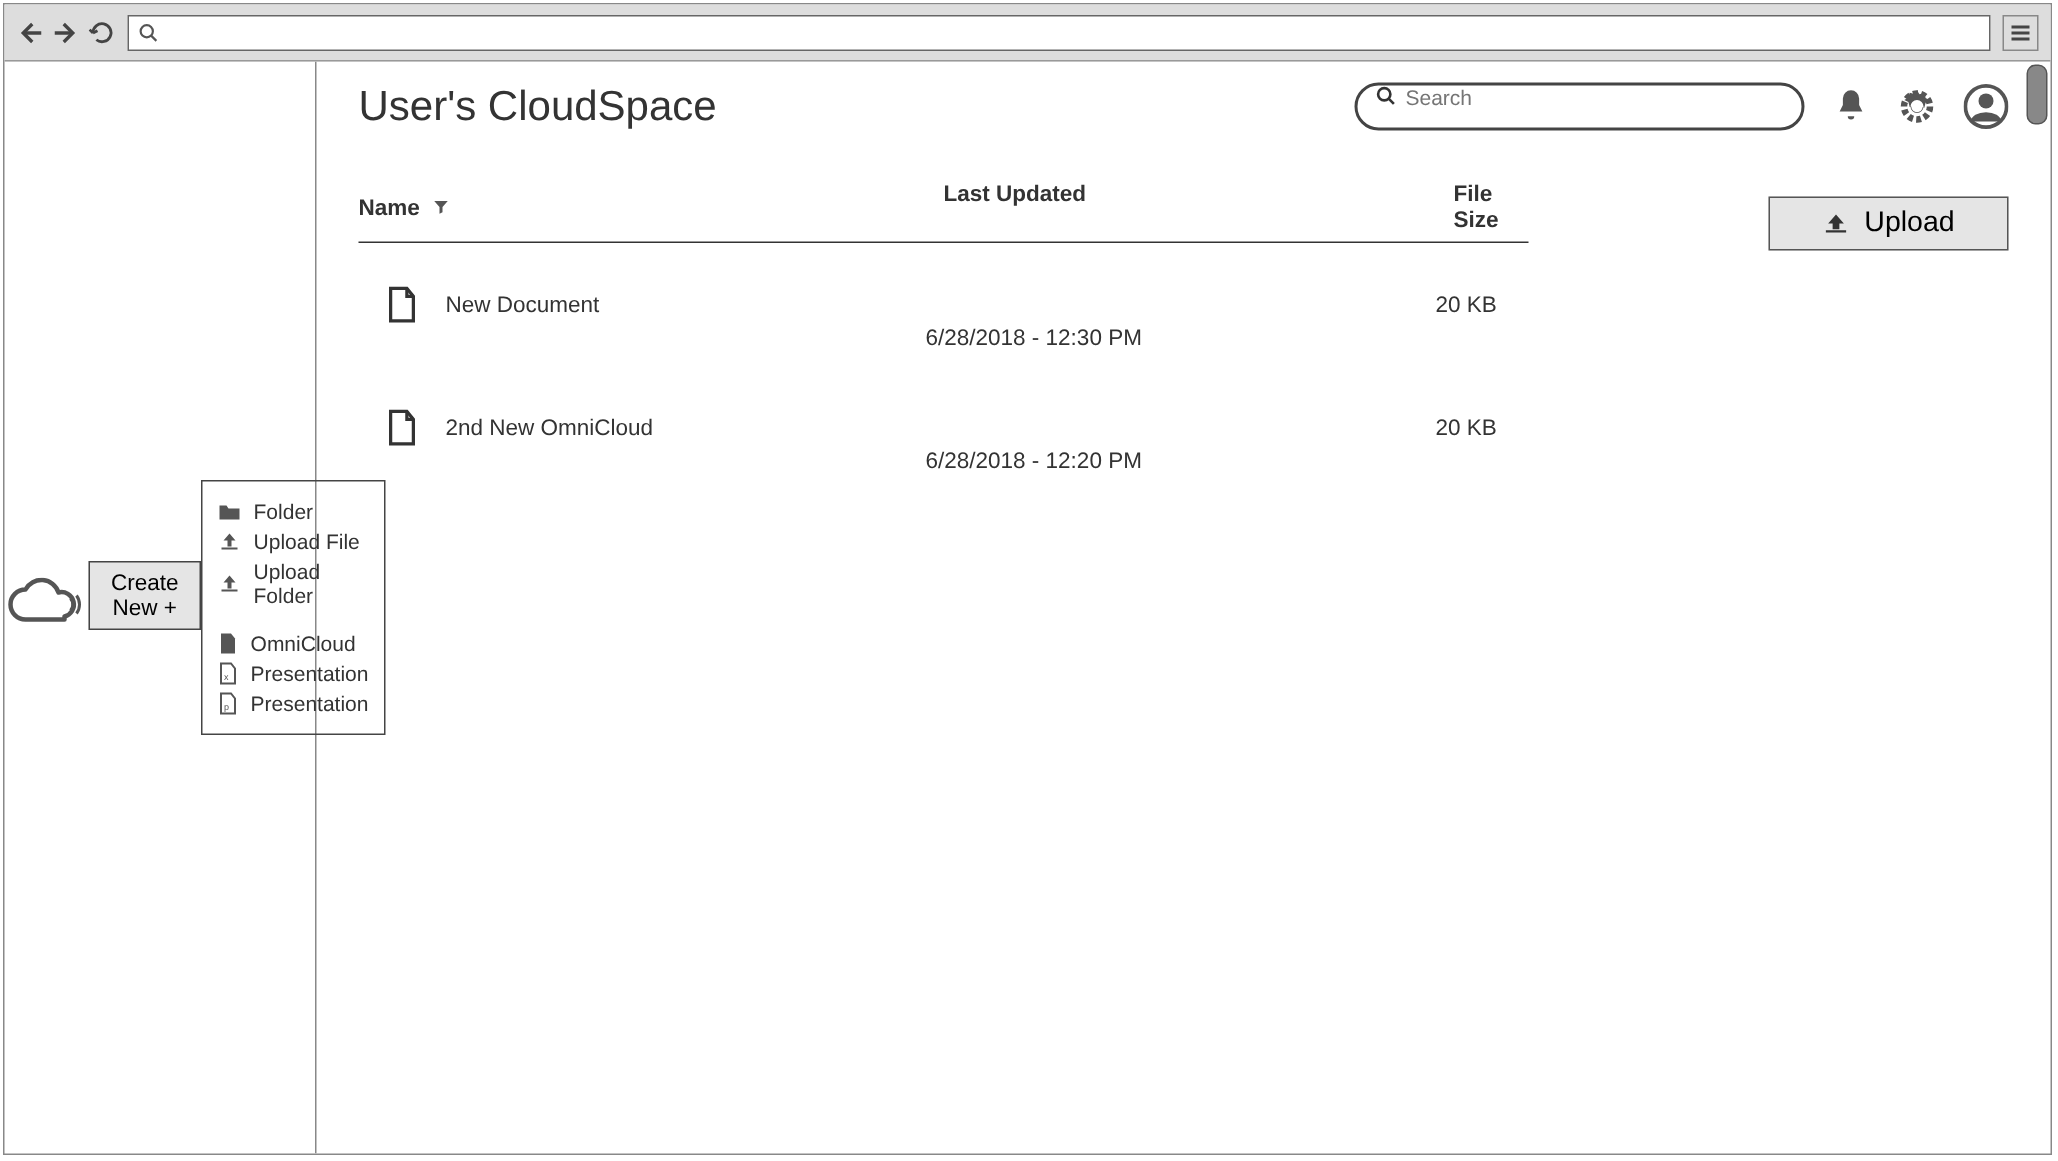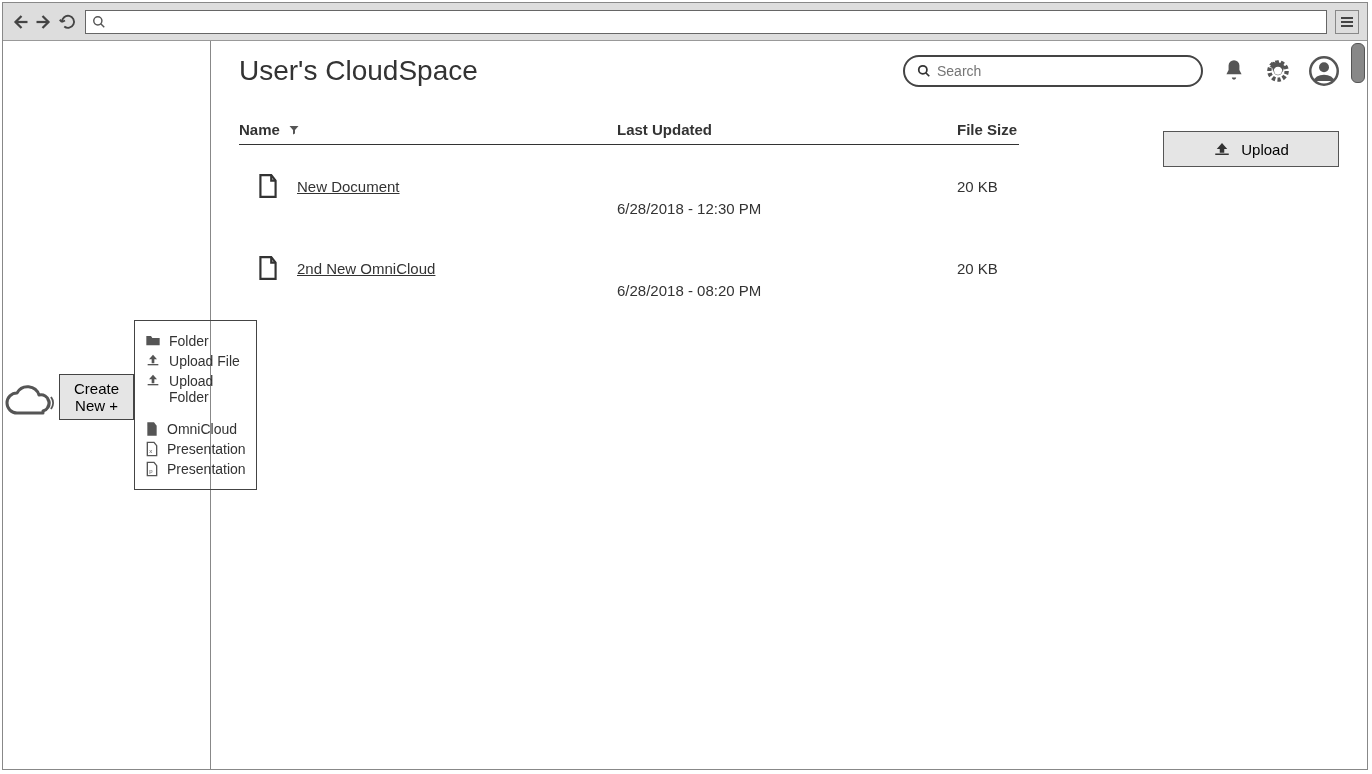--- a/index.html
+++ b/index.html
@@ -91,21 +91,21 @@
     margin-bottom: 16px;
   }
   .create-menu {
     border: 1px solid #444;
     width: 150px;
     padding: 10px 10px;
     font-size: 14px;
   }
   .menu-item {
     display: flex;
-    align-items: flex-start;
+    align-items: center;
     gap: 8px;
     padding: 2px 0;
     cursor: pointer;
   }
   .menu-sep { height: 12px; }
   .main {
     flex: 1;
     padding: 14px 28px;
     overflow: hidden;
     position: relative;
@@ -124,21 +124,21 @@
     display: flex;
     align-items: center;
     gap: 18px;
   }
   .search {
     border: 2px solid #444;
     border-radius: 18px;
     height: 32px;
     width: 300px;
     display: flex;
-    align-items: center;
+    align-items: flex-start;
     padding: 0 12px;
     gap: 6px;
   }
   .search input {
     border: none;
     outline: none;
     font-family: inherit;
     font-size: 14px;
     flex: 1;
     background: transparent;
@@ -147,44 +147,44 @@
   .hdr-icon { cursor: pointer; }
   .table-area { width: 780px; }
   .table-head {
     display: flex;
     border-bottom: 1.5px solid #333;
     padding-bottom: 6px;
     font-weight: bold;
     font-size: 15px;
   }
   .col-name { width: 378px; display: flex; align-items: center; gap: 8px;}
-  .col-date { width: 340px; }
+  .col-date { width: 340px; margin-left: 12px; }
   .col-size { flex: 1; }
   .table-row {
     display: flex;
     align-items: center;
     padding: 10px 0;
     font-size: 15px;
   }
-  .row-name { width: 378px; display: flex; align-items: center; gap: 18px; padding-left: 18px; text-decoration: underline;}
+  .row-name { width: 378px; display: flex; align-items: center; gap: 18px; padding-left: 18px;}
   .row-date { width: 340px; margin-top: 45px; }
   .row-size { flex: 1; }
   .upload-btn {
     position: absolute;
     top: 90px;
     right: 28px;
     border: 1px solid #555;
     background: #e5e5e5;
-    width: 176px;
+    width: 160px;
     height: 36px;
     display: flex;
     align-items: center;
     justify-content: center;
     gap: 10px;
-    font-size: 15px;
+    font-size: 19px;
     font-family: inherit;
     cursor: pointer;
   }
   .scrollbar {
     position: absolute;
     right: 2px;
     top: 2px;
     width: 14px;
     height: 40px;
     background: #888;
@@ -370,21 +370,21 @@
         <div class="table-row">
           <div class="row-name">
             <span>
               <svg width="22" height="26" viewBox="0 0 20 24" fill="none" stroke="#333" stroke-width="2">
                   <path d="M3 2 h10 l4 5 v15 H3 z"></path>
                   <path d="M13 2 v5 h4"></path>
                 </svg>
             </span>
             <span>2nd New OmniCloud</span>
           </div>
-          <div class="row-date">6/28/2018 - 08:20 PM</div>
+          <div class="row-date">6/28/2018 - 12:20 PM</div>
           <div class="row-size">20 KB</div>
         </div>
       </div>
 
       <button class="upload-btn">
         <span>
           <svg width="18" height="16" viewBox="0 0 24 20" fill="#333">
               <path d="M12 2 L5 10 H9 V15 H15 V10 H19 z"></path>
               <rect x="3" y="16" width="18" height="2"></rect>
             </svg>

